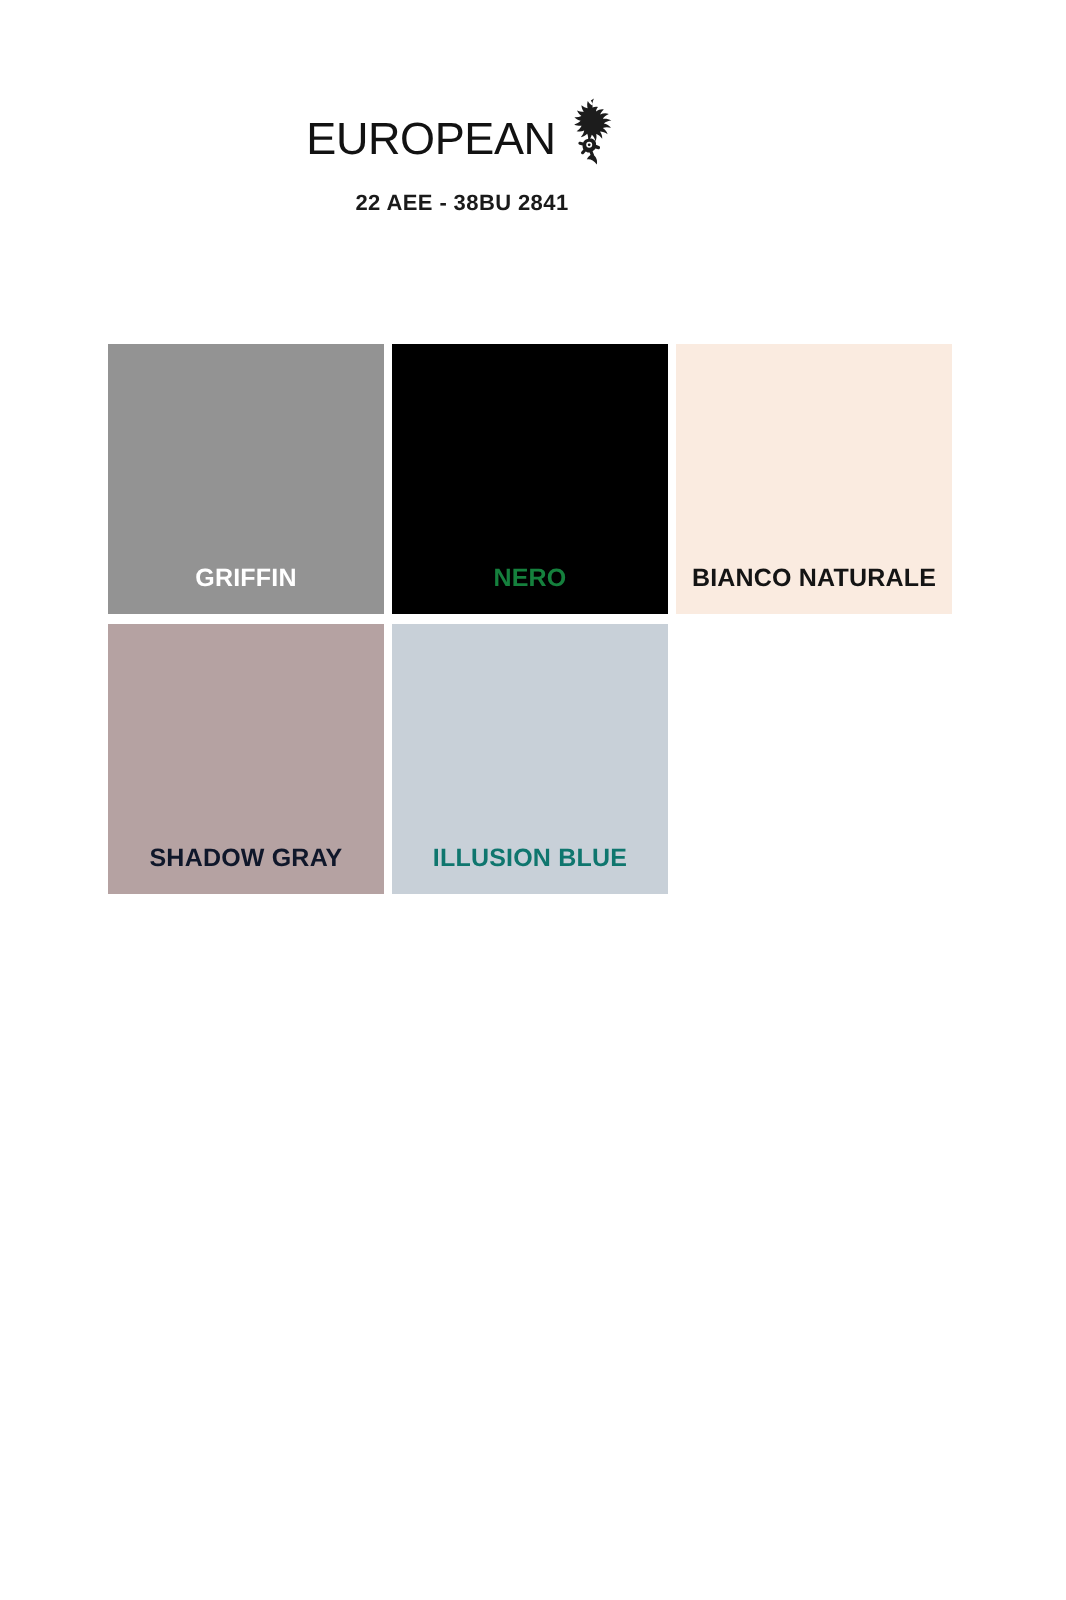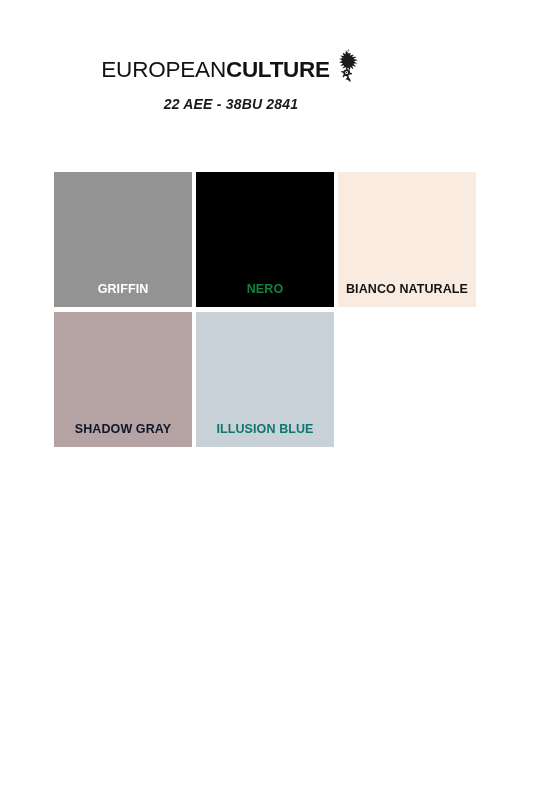--- a/index.html
+++ b/index.html
@@ -66,25 +66,24 @@
 
   .brand-emblem svg {
     display: block;
     width: 26px;
     height: 34px;
   }
 
   .ref-code {
     margin-top: 13px;
     font-family: "Liberation Sans", sans-serif;
-    font-size: 14px;
+    font-size: 11px;
     font-weight: 700;
     letter-spacing: 0.2px;
     color: #1a1a1a;
-    font-style: italic;
   }
 
   
   .swatch-grid {
     position: absolute;
     left: 54px;
     top: 172px;
     width: 424px;
   }
 
@@ -130,21 +129,20 @@
 </style>
 </head>
 <body>
 
 <div class="page" style="background: rgb(255, 255, 255);">
 
   <div class="header">
 
     <div class="brand-lockup">
       <span class="brand-word light">EUROPEAN</span>
-      <span class="brand-word bold">CULTURE</span>
       <span class="brand-emblem">
         <svg viewBox="0 0 26 34" xmlns="http://www.w3.org/2000/svg" aria-hidden="true">
           <g fill="#1c1c1c">
             <path d="M12.4 1.2c.9 1.2 1.1 2.4.8 3.6 1-.5 1.9-.6 2.8-.3-.6.7-.9 1.4-1 2.2 1.3-.9 2.6-1.2 3.9-1-.9.8-1.5 1.6-1.8 2.5 1.5-.6 2.9-.7 4.3-.2-1.3.6-2.3 1.4-3 2.4 1.6-.2 3 .1 4.3.9-1.5.1-2.8.6-3.8 1.5 1.5.3 2.7 1 3.6 2.1-1.5-.4-2.9-.4-4.1.1 1.2.8 2 1.8 2.4 3.1-1.2-.9-2.5-1.3-3.8-1.3.8 1.1 1.2 2.3 1.1 3.6-.8-1.2-1.8-2-3-2.4.3 1.3.2 2.5-.4 3.7-.3-1.4-.9-2.5-1.8-3.3-.3 1.3-.9 2.4-1.9 3.2.2-1.4.1-2.6-.4-3.7-.9.9-2 1.5-3.2 1.7.9-1 1.5-2.1 1.7-3.3-1.2.5-2.5.6-3.8.3 1.2-.7 2-1.6 2.5-2.7-1.3.1-2.5-.1-3.7-.7 1.3-.3 2.4-.9 3.2-1.8-1.2-.3-2.2-.9-3.1-1.8 1.3.1 2.5-.1 3.5-.6-1-.7-1.7-1.6-2.2-2.7 1.2.5 2.3.7 3.4.6-.7-1-1.1-2.1-1.2-3.3 1 .8 2 1.3 3.1 1.5-.3-1.2-.3-2.4.1-3.6.6 1 1.4 1.8 2.3 2.3-.1-1.3.2-2.5.8-3.6z"></path>
             <path d="M10.8 20.5c.6-.3 1.3-.4 2-.2.9.2 1.6.8 2 1.6.2.5.3 1 .2 1.5l1.5.6c.4.2.6.6.5 1-.1.4-.5.7-.9.6l-1.4-.3c-.3.6-.8 1-1.4 1.3l.6 1.5c.2.4 0 .9-.4 1.1-.4.2-.9 0-1.1-.4l-.6-1.5c-.7 0-1.3-.2-1.9-.6l-1 1.2c-.3.3-.8.4-1.1.1-.3-.3-.4-.8-.1-1.1l1-1.2c-.3-.6-.5-1.2-.4-1.9l-1.5-.4c-.4-.1-.7-.5-.6-.9.1-.4.5-.7.9-.6l1.5.3c.3-.6.8-1.1 1.4-1.4z"></path>
             <circle cx="11.6" cy="23.4" r="1.5" fill="#ffffff"></circle>
             <circle cx="11.6" cy="23.4" r="0.7"></circle>
             <path d="M13.2 27.9c1 .7 1.7 1.6 2.1 2.7.3.9.3 1.8.1 2.7-.6-.9-1.3-1.6-2.1-2.1-.9-.5-1.9-.7-2.9-.5.5-1.1 1.4-2 2.8-2.8z"></path>
           </g>
         </svg>

